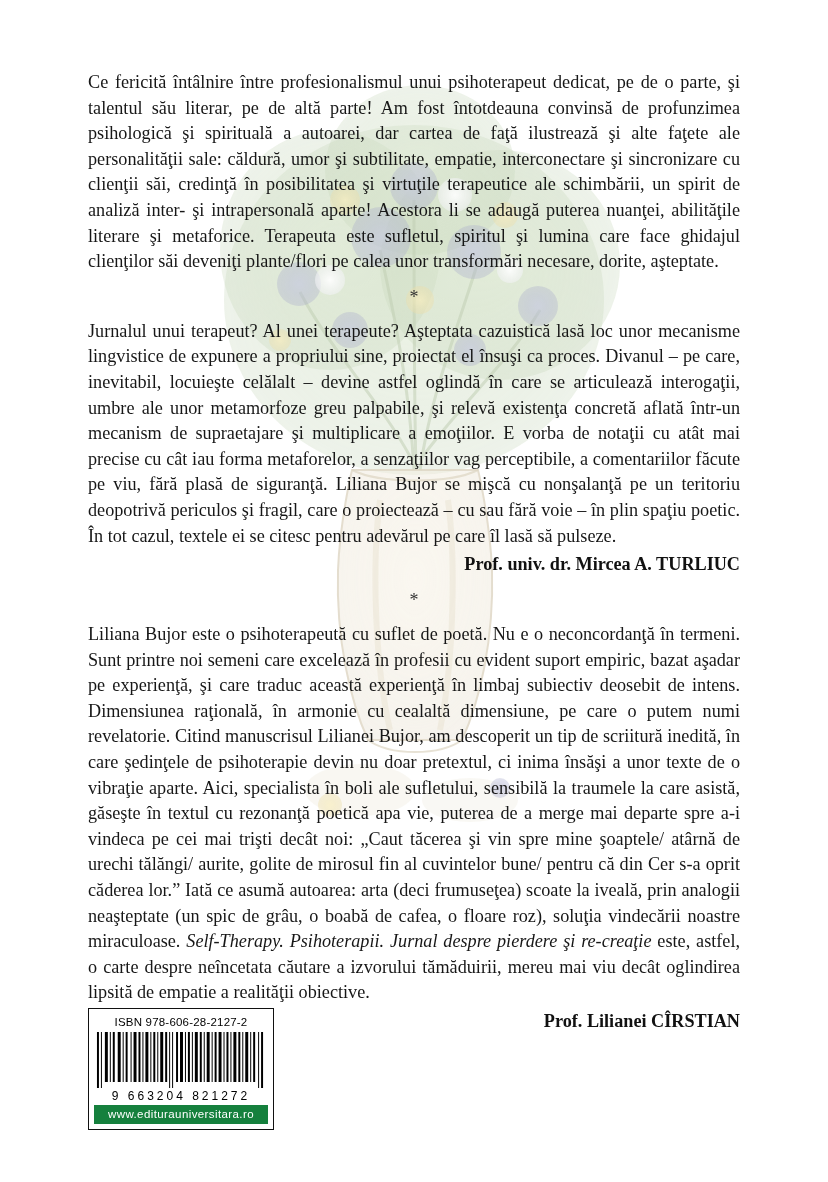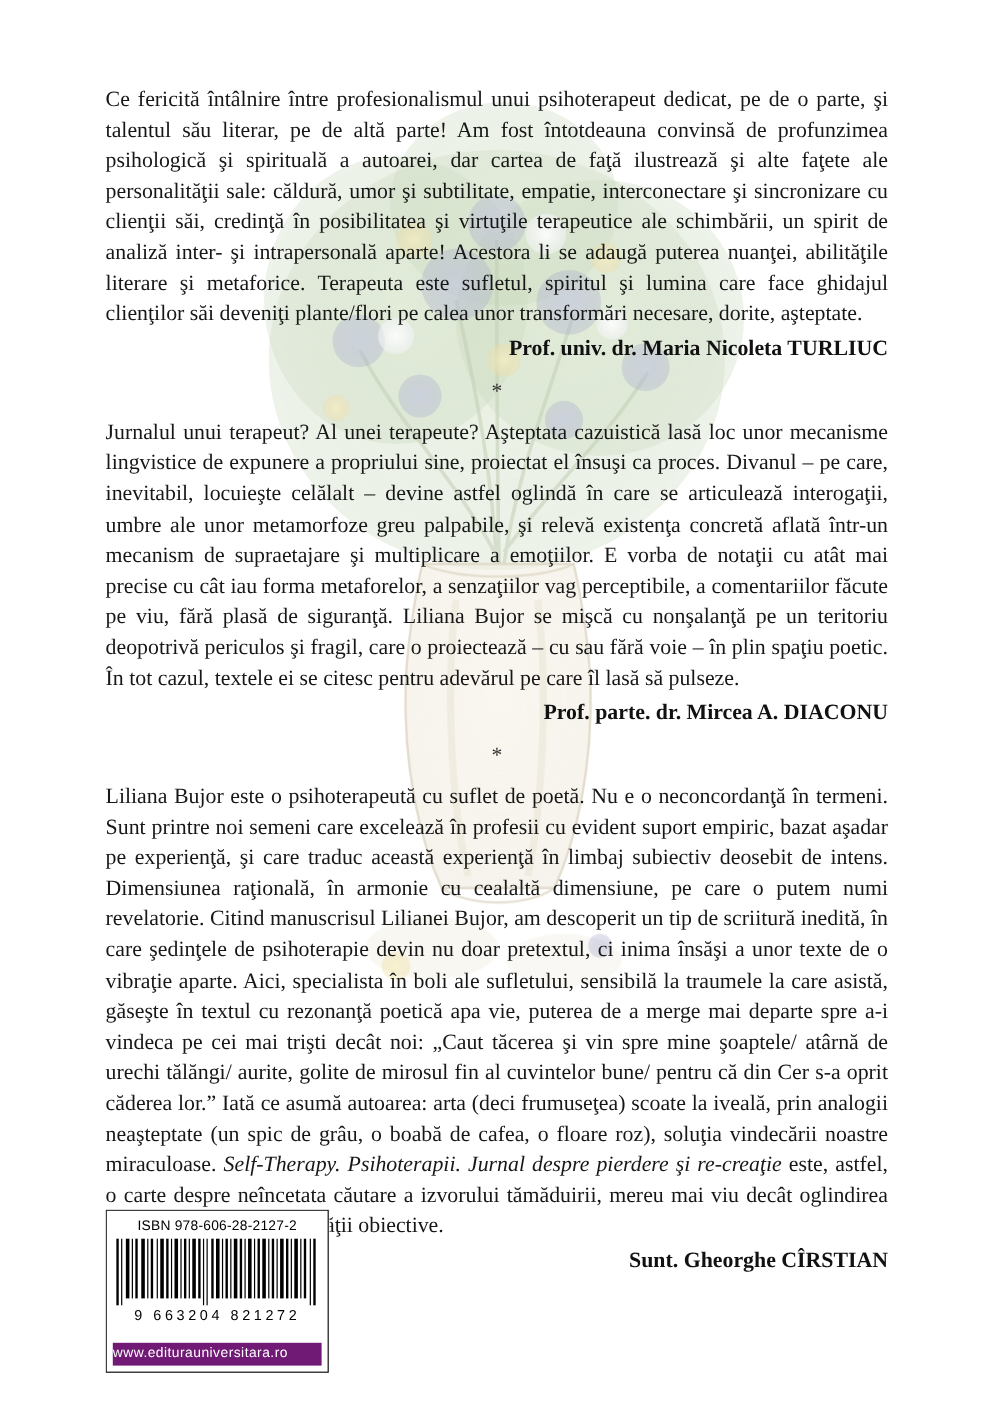--- a/index.html
+++ b/index.html
@@ -97,24 +97,24 @@
   }
   .barnums {
     text-align: center;
     font-family: "Liberation Sans", sans-serif;
     font-size: 12px;
     letter-spacing: 3px;
     color: #000;
     padding-top: 1px;
   }
   .site-bar {
-    margin-top: 16px;
-    background: #701a75;
+    margin-top: 2px;
+    background: #15803d;
     color: #fff;
-    text-align: left;
+    text-align: center;
     font-family: "Liberation Sans", sans-serif;
     font-size: 11.5px;
     letter-spacing: 0.4px;
     padding: 3px 0 4px 0;
   }
 </style>
 </head>
 <body>
 
 <svg id="art-layer" viewBox="0 0 828 1182" aria-hidden="true">
@@ -184,35 +184,34 @@
     <ellipse cx="470" cy="800" rx="48" ry="22" fill="#e9e4d2" opacity="0.45"></ellipse>
     <circle cx="330" cy="805" r="12" fill="url(#yellowG)"></circle>
     <circle cx="500" cy="788" r="10" fill="url(#blueG)"></circle>
   </g>
 </svg>
 
 <div class="page">
 
   <div class="block">
     <p class="para">Ce fericită întâlnire între profesionalismul unui psihoterapeut dedicat, pe de o parte, şi talentul său literar, pe de altă parte! Am fost întotdeauna convinsă de profunzimea psihologică şi spirituală a autoarei, dar cartea de faţă ilustrează şi alte faţete ale personalităţii sale: căldură, umor şi subtilitate, empatie, interconectare şi sincronizare cu clienţii săi, credinţă în posibilitatea şi virtuţile terapeutice ale schimbării, un spirit de analiză inter- şi intrapersonală aparte! Acestora li se adaugă puterea nuanţei, abilităţile literare şi metaforice. Terapeuta este sufletul, spiritul şi lumina care face ghidajul clienţilor săi deveniţi plante/flori pe calea unor transformări necesare, dorite, aşteptate.</p>
-    <p class="attribution">Prof. univ. dr. Maria Nicoleta TURLIUC</p>
   </div>
 
   <div class="sep">*</div>
 
   <div class="block">
     <p class="para">Jurnalul unui terapeut? Al unei terapeute? Aşteptata cazuistică lasă loc unor mecanisme lingvistice de expunere a propriului sine, proiectat el însuşi ca proces. Divanul – pe care, inevitabil, locuieşte celălalt – devine astfel oglindă în care se articulează interogaţii, umbre ale unor metamorfoze greu palpabile, şi relevă existenţa concretă aflată într-un mecanism de supraetajare şi multiplicare a emoţiilor. E vorba de notaţii cu atât mai precise cu cât iau forma metaforelor, a senzaţiilor vag perceptibile, a comentariilor făcute pe viu, fără plasă de siguranţă. Liliana Bujor se mişcă cu nonşalanţă pe un teritoriu deopotrivă periculos şi fragil, care  o proiectează – cu sau fără voie – în plin spaţiu poetic. În tot cazul, textele ei se citesc pentru adevărul pe care îl lasă să pulseze.</p>
-    <p class="attribution">Prof. parte. dr. Mircea A. DIACONU</p>
+    <p class="attribution">Prof. univ. dr. Mircea A. TURLIUC</p>
   </div>
 
   <div class="sep">*</div>
 
   <div class="block">
     <p class="para"><span>Liliana Bujor este o psihoterapeută cu suflet de poetă. Nu e o neconcordanţă în termeni. Sunt printre noi semeni care excelează în profesii cu evident suport empiric, bazat aşadar pe experienţă, şi care traduc această experienţă în limbaj subiectiv deosebit de intens. Dimensiunea raţională, în armonie cu cealaltă dimensiune, pe care o putem numi revelatorie. Citind manuscrisul Lilianei Bujor, am descoperit un tip de scriitură inedită, în care şedinţele de psihoterapie devin nu doar pretextul, ci inima însăşi a unor texte de o vibraţie aparte. Aici, specialista în boli ale sufletului, sensibilă la traumele la care asistă, găseşte în textul cu rezonanţă poetică apa vie, puterea de a merge mai departe spre a-i vindeca pe cei mai trişti decât noi: „Caut tăcerea şi vin spre mine şoaptele/ atârnă de urechi tălăngi/ aurite, golite de mirosul fin al cuvintelor bune/ pentru că din Cer s-a oprit căderea lor.” Iată ce asumă autoarea: arta (deci frumuseţea) scoate la iveală, prin analogii neaşteptate (un spic de grâu, o boabă de cafea, o floare roz), soluţia vindecării noastre miraculoase. </span><span class="italic">Self-Therapy. Psihoterapii. Jurnal despre pierdere şi re-creaţie</span><span> este, astfel, o carte despre neîncetata căutare a izvorului tămăduirii, mereu mai viu decât oglindirea lipsită de empatie a realităţii obiective.</span></p>
-    <p class="attribution">Sunt. Gheorghe CÎRSTIAN</p>
+    <p class="attribution">Prof. Lilianei CÎRSTIAN</p>
   </div>
 
 </div>
 
 <div class="barcode-wrap">
   <div class="isbn-text">ISBN 978-606-28-2127-2</div>
   <svg class="bars" viewBox="0 0 176 56" preserveAspectRatio="none">
     <g fill="#000">
       <rect x="3" y="0" width="2" height="56"></rect>
       <rect x="7" y="0" width="1" height="56"></rect>

